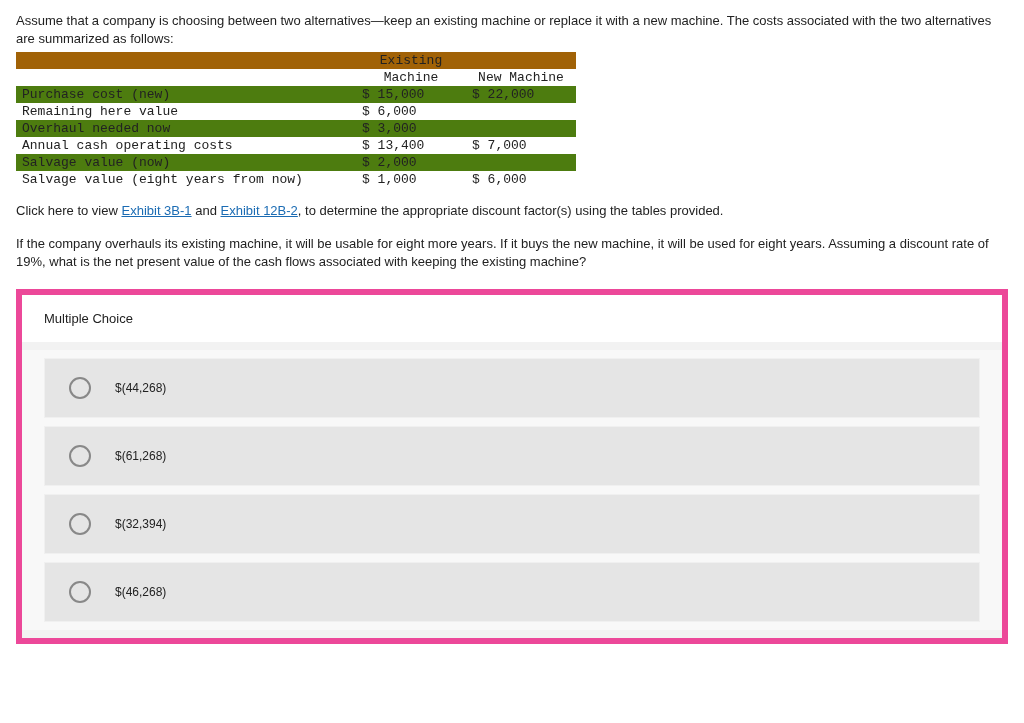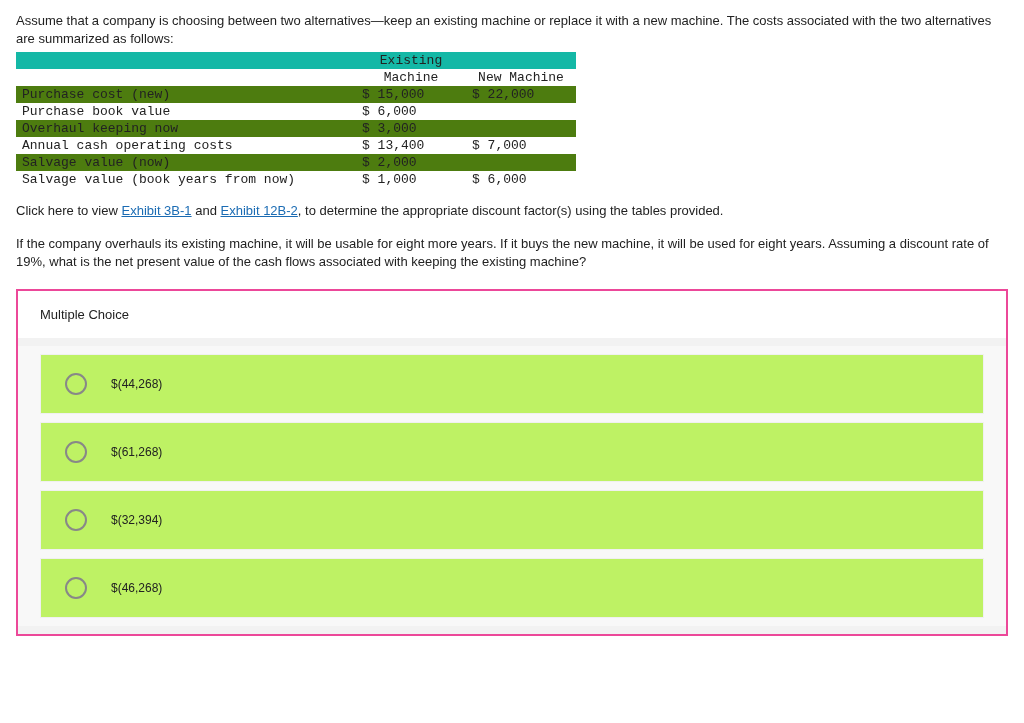--- a/index.html
+++ b/index.html
@@ -20,37 +20,37 @@
     font-family: "Courier New", monospace;
     font-size: 13px;
     padding: 1px 6px;
     text-align: left;
     white-space: nowrap;
   }
   .data-table .hdr { text-align: center; }
   .col-label { width: 340px; }
   .col-val { width: 110px; text-align: right; }
   .data-table tr.alt td { background: #4d7c0f; }
-  .data-table tr.hdr-row td { background: #14b8a6; margin-top: 19px; }
+  .data-table tr.hdr-row td { background: #a16207; margin-top: 19px; }
   .link { color: #1a6bb3; text-decoration: underline; cursor: pointer; }
   .para { margin-bottom: 14px; line-height: 1.4; }
   .mc-container {
     background: #f8f8f8;
-    border: 2px solid #ec4899;
+    border: 6px solid #ec4899;
     padding: 0;
     margin-top: 18px;
   }
   .mc-title {
     padding: 16px 22px;
     font-size: 13px;
     background: #fff;
     border-bottom: 8px solid #f2f2f2;
   }
   .mc-option {
-    background: #bef264;
+    background: #e5e5e5;
     margin: 8px 22px;
     padding: 18px 24px;
     display: flex;
     align-items: center;
     gap: 24px;
     border: 1px solid #f0f0f0;
   }
   .radio {
     width: 22px;
     height: 22px;
@@ -77,41 +77,41 @@
     <td class="col-label"></td>
     <td class="col-val hdr">Machine</td>
     <td class="col-val hdr">New Machine</td>
   </tr>
   <tr class="alt">
     <td class="col-label">Purchase cost (new)</td>
     <td class="col-val">$ 15,000</td>
     <td class="col-val">$ 22,000</td>
   </tr>
   <tr>
-    <td class="col-label">Purchase book value</td>
+    <td class="col-label">Remaining here value</td>
     <td class="col-val">$ 6,000</td>
     <td class="col-val"></td>
   </tr>
   <tr class="alt">
-    <td class="col-label">Overhaul keeping now</td>
+    <td class="col-label">Overhaul needed now</td>
     <td class="col-val">$ 3,000</td>
     <td class="col-val"></td>
   </tr>
   <tr>
     <td class="col-label">Annual cash operating costs</td>
     <td class="col-val">$ 13,400</td>
     <td class="col-val">$ 7,000</td>
   </tr>
   <tr class="alt">
     <td class="col-label">Salvage value (now)</td>
     <td class="col-val">$ 2,000</td>
     <td class="col-val"></td>
   </tr>
   <tr>
-    <td class="col-label">Salvage value (book years from now)</td>
+    <td class="col-label">Salvage value (eight years from now)</td>
     <td class="col-val">$ 1,000</td>
     <td class="col-val">$ 6,000</td>
   </tr>
 </tbody>
   </table>
 
 <p class="para">
   <span>Click here to view </span><a class="link">Exhibit 3B-1</a><span> and </span><a class="link">Exhibit 12B-2</a><span>, to determine the appropriate discount factor(s) using the tables provided.</span>
 </p>
 

